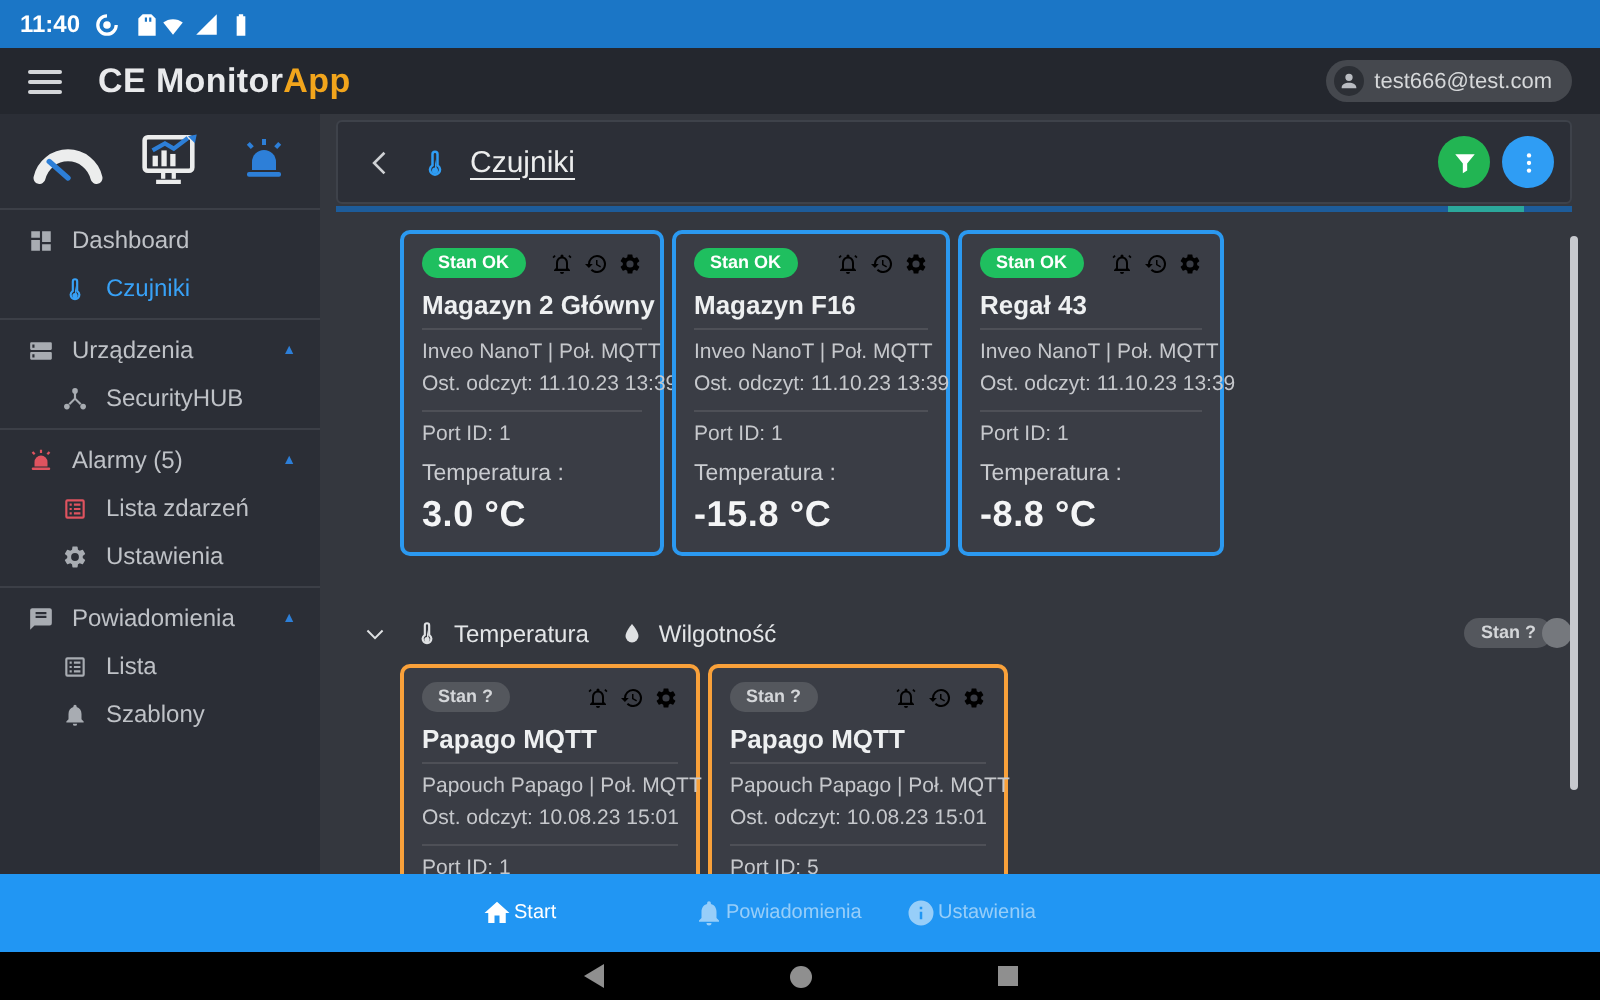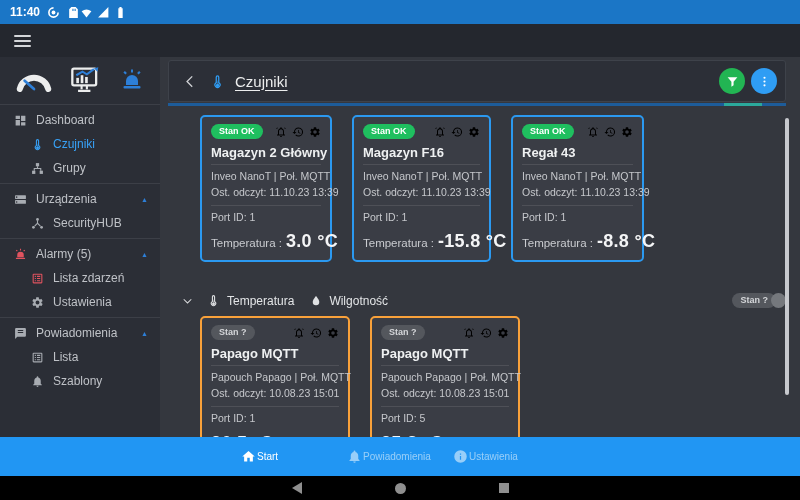--- a/index.html
+++ b/index.html
@@ -52,39 +52,39 @@
   .back-btn{color:#cfd1d4;display:flex;cursor:pointer;padding:0 6px;}
   .hdr-thermo{color:#2f9df4;margin:0 4px 0 6px;}
   .hdr-title{color:#eceded;font-size:15px;text-decoration:underline;text-underline-offset:3px;margin-left:6px;}
   .hdr-actions{margin-left:auto;display:flex;gap:6px;}
   .fab{width:26px;height:26px;border-radius:50%;display:flex;align-items:center;justify-content:center;cursor:pointer;color:#fff;}
   .fab.green{background:#22b553;}
   .fab.blue{background:#2f9df4;}
   .hscroll{height:3px;margin:1px 14px 0 8px;background:#1d5c9a;position:relative;}
   .hscroll .thumb{position:absolute;right:24px;top:0;height:3px;width:38px;background:#2ba89b;}
 
-  .cards-row{display:flex;gap:20px;margin-left:40px;}
+  .cards-row{display:flex;gap:4px;margin-left:40px;}
   .cards-row.r1{margin-top:9px;}
   .cards-row.r2{margin-top:8px;}
   .card{background:#3a3d45;border:2px solid #2b99f0;border-radius:5px;box-sizing:border-box;
     padding:7px 9px 8px 9px;}
   .r1 .c0{width:132px}.r1 .c1{width:139px}.r1 .c2{width:133px}
   .r2 .card{width:150px;border-color:#f9a13a;}
   .card-top{display:flex;align-items:center;justify-content:space-between;}
   .pill{font-size:9px;font-weight:bold;border-radius:9px;padding:3px 8px;line-height:1;}
   .pill.ok{background:#1fbf5f;color:#fff;}
   .pill.unknown{background:#54575d;color:#d4d6d9;}
   .card-icons{display:flex;gap:5px;align-items:center;}
   .card-icons .ci{color:#3c6ca3;display:flex;}
   .card-icons .ci.gear{color:#2d7fd8;}
   .card-icons svg{width:12px;height:12px;}
   .card-title{margin-top:6px;font-size:13px;font-weight:bold;color:#eef0f1;white-space:nowrap;}
   .card-sep{height:1px;background:rgba(255,255,255,.10);margin:4px 0;}
   .card-meta{font-size:10.5px;color:#c6c8cc;line-height:1.5;white-space:nowrap;}
-  .card-temp{margin-top:6px;display:flex;align-items:baseline;gap:4px;white-space:nowrap;}
+  .card-temp{margin-top:6px;display:flex;align-items:baseline;gap:4px;white-space:nowrap;flex-direction:column;}
   .t-label{font-size:11.5px;color:#caccd0;}
   .t-value{font-size:18px;font-weight:bold;color:#f4f5f6;letter-spacing:.3px;}
 
   .section-row{margin:31px 14px 0 22px;display:flex;align-items:center;color:#e3e5e7;}
   .section-row .sico{color:#dfe1e3;display:flex;margin:0 7px;}
   .section-label{font-size:12px;}
   .section-right{margin-left:auto;display:flex;align-items:center;}
   .section-right .circle{width:15px;height:15px;border-radius:50%;background:#75787d;margin-left:-5px;}
 
   .vscroll{position:absolute;right:11px;top:61px;width:4px;height:277px;background:#c7c9ce;border-radius:2px;}
@@ -243,20 +243,31 @@
         </svg>
     </div>
   </div>
 
   <div class="appbar">
     <div class="hamburger">
         <span></span>
         <span></span>
         <span></span>
       </div>
+    <div class="app-title">
+      <span>CE Monitor</span><span class="accent">App</span>
+    </div>
+    <div class="account-chip">
+      <span class="av">
+          <svg>
+            <use href="#i-person"></use>
+          </svg>
+        </span>
+      <span class="account-email">test666@test.com</span>
+    </div>
   </div>
 
   <div class="body">
 
     <div class="sidebar">
       <div class="quick-icons">
         <svg style="width:36px;height:24px">
             <use href="#i-gauge"></use>
           </svg>
         <svg style="width:30px;height:27px">
@@ -276,28 +287,20 @@
           </span>
         <span>Dashboard</span>
       </div>
       <div class="nav-item lvl1 active">
         <span class="nico">
             <svg class="ic">
               <use href="#i-thermo"></use>
             </svg>
           </span>
         <span>Czujniki</span>
-      </div>
-      <div class="nav-item lvl1">
-        <span class="nico">
-            <svg class="ic">
-              <use href="#i-group"></use>
-            </svg>
-          </span>
-        <span>Grupy</span>
       </div>
       <div class="nav-divider"></div>
 
       <div class="nav-item">
         <span class="nico">
             <svg class="ic">
               <use href="#i-server"></use>
             </svg>
           </span>
         <span>Urządzenia</span>

